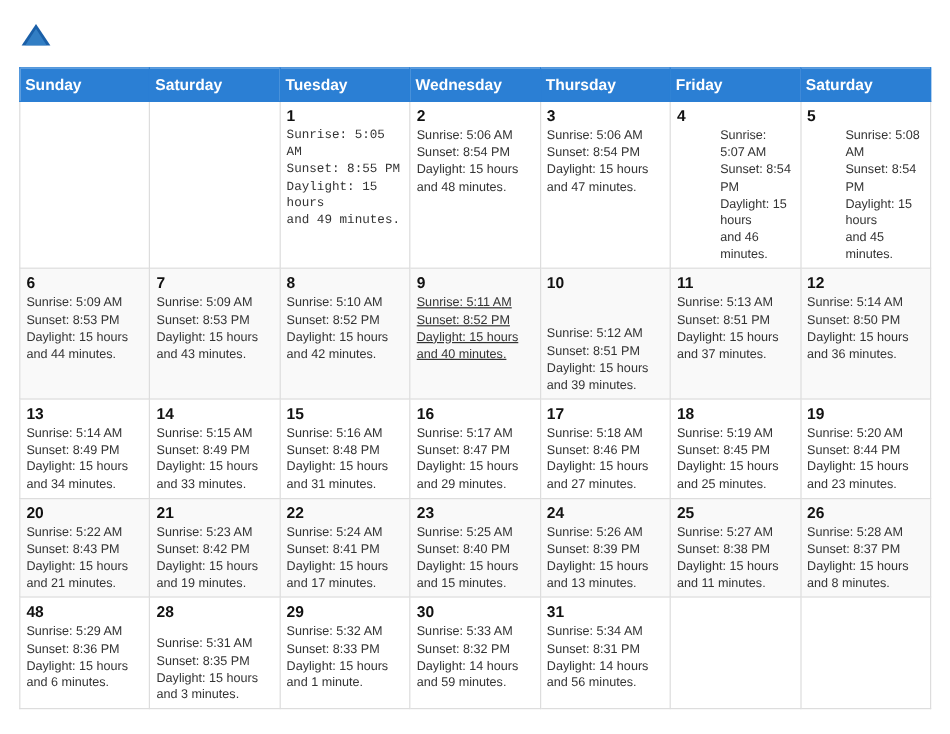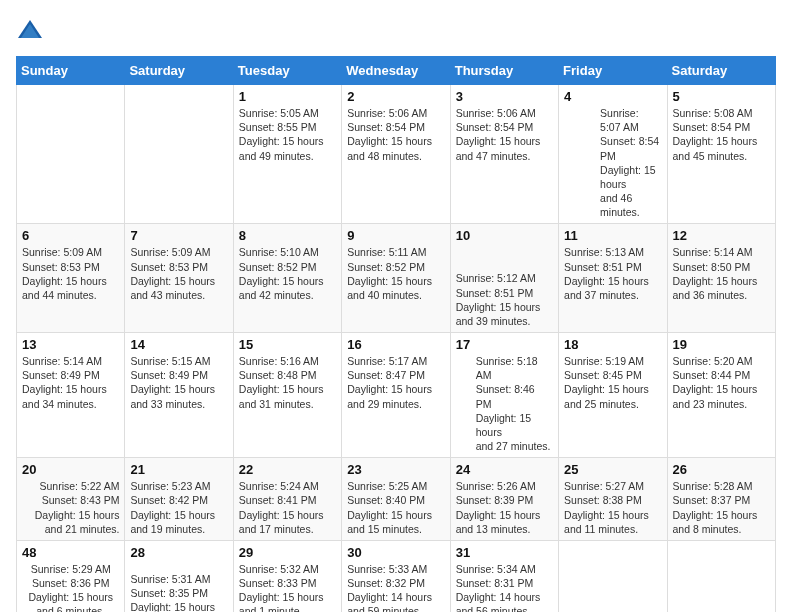--- a/index.html
+++ b/index.html
@@ -127,21 +127,21 @@
         <th>Friday</th>
         <th>Saturday</th>
       </tr>
   </thead>
   <tbody id="calendar-body">
   <tr>
         <td class="empty-cell"></td>
         <td class="empty-cell"></td>
         <td>
           <div class="day-num">1</div>
-          <div class="day-info" style="white-space: pre-line;">Sunrise: 5:05 AM
+          <div class="day-info" style="white-space: pre-line; font-family: Liberation Mono, monospace;">Sunrise: 5:05 AM
 Sunset: 8:55 PM
 Daylight: 15 hours
 and 49 minutes.</div>
         </td>
         <td>
           <div class="day-num">2</div>
           <div class="day-info" style="white-space: pre-line;">Sunrise: 5:06 AM
 Sunset: 8:54 PM
 Daylight: 15 hours
 and 48 minutes.</div>
@@ -155,21 +155,21 @@
         </td>
         <td>
           <div class="day-num">4</div>
           <div class="day-info" style="white-space: pre-line; margin-left: 36px;">Sunrise: 5:07 AM
 Sunset: 8:54 PM
 Daylight: 15 hours
 and 46 minutes.</div>
         </td>
         <td>
           <div class="day-num">5</div>
-          <div class="day-info" style="white-space: pre-line;">Sunrise: 5:08 AM
+          <div class="day-info" style="white-space: pre-line; margin-left: 32px;">Sunrise: 5:08 AM
 Sunset: 8:54 PM
 Daylight: 15 hours
 and 45 minutes.</div>
         </td>
       </tr>
       <tr>
         <td>
           <div class="day-num">6</div>
           <div class="day-info" style="white-space: pre-line;">Sunrise: 5:09 AM
 Sunset: 8:53 PM
@@ -185,21 +185,21 @@
         </td>
         <td>
           <div class="day-num">8</div>
           <div class="day-info" style="white-space: pre-line;">Sunrise: 5:10 AM
 Sunset: 8:52 PM
 Daylight: 15 hours
 and 42 minutes.</div>
         </td>
         <td>
           <div class="day-num">9</div>
-          <div class="day-info" style="white-space: pre-line;">Sunrise: 5:11 AM
+          <div class="day-info" style="white-space: pre-line; text-decoration: underline;">Sunrise: 5:11 AM
 Sunset: 8:52 PM
 Daylight: 15 hours
 and 40 minutes.</div>
         </td>
         <td>
           <div class="day-num">10</div>
           <div class="day-info" style="white-space: pre-line; margin-top: 28px;">Sunrise: 5:12 AM
 Sunset: 8:51 PM
 Daylight: 15 hours
 and 39 minutes.</div>
@@ -243,21 +243,21 @@
         </td>
         <td>
           <div class="day-num">16</div>
           <div class="day-info" style="white-space: pre-line;">Sunrise: 5:17 AM
 Sunset: 8:47 PM
 Daylight: 15 hours
 and 29 minutes.</div>
         </td>
         <td>
           <div class="day-num">17</div>
-          <div class="day-info" style="white-space: pre-line; margin-left: 20px;">Sunrise: 5:18 AM
+          <div class="day-info" style="white-space: pre-line;">Sunrise: 5:18 AM
 Sunset: 8:46 PM
 Daylight: 15 hours
 and 27 minutes.</div>
         </td>
         <td>
           <div class="day-num">18</div>
           <div class="day-info" style="white-space: pre-line;">Sunrise: 5:19 AM
 Sunset: 8:45 PM
 Daylight: 15 hours
 and 25 minutes.</div>
@@ -266,21 +266,21 @@
           <div class="day-num">19</div>
           <div class="day-info" style="white-space: pre-line;">Sunrise: 5:20 AM
 Sunset: 8:44 PM
 Daylight: 15 hours
 and 23 minutes.</div>
         </td>
       </tr>
       <tr>
         <td>
           <div class="day-num">20</div>
-          <div class="day-info" style="white-space: pre-line; text-align: right;">Sunrise: 5:22 AM
+          <div class="day-info" style="white-space: pre-line;">Sunrise: 5:22 AM
 Sunset: 8:43 PM
 Daylight: 15 hours
 and 21 minutes.</div>
         </td>
         <td>
           <div class="day-num">21</div>
           <div class="day-info" style="white-space: pre-line;">Sunrise: 5:23 AM
 Sunset: 8:42 PM
 Daylight: 15 hours
 and 19 minutes.</div>
@@ -317,21 +317,21 @@
           <div class="day-num">26</div>
           <div class="day-info" style="white-space: pre-line;">Sunrise: 5:28 AM
 Sunset: 8:37 PM
 Daylight: 15 hours
 and 8 minutes.</div>
         </td>
       </tr>
       <tr>
         <td>
           <div class="day-num">48</div>
-          <div class="day-info" style="white-space: pre-line; text-align: center;">Sunrise: 5:29 AM
+          <div class="day-info" style="white-space: pre-line;">Sunrise: 5:29 AM
 Sunset: 8:36 PM
 Daylight: 15 hours
 and 6 minutes.</div>
         </td>
         <td>
           <div class="day-num">28</div>
           <div class="day-info" style="white-space: pre-line; margin-top: 12px;">Sunrise: 5:31 AM
 Sunset: 8:35 PM
 Daylight: 15 hours
 and 3 minutes.</div>

